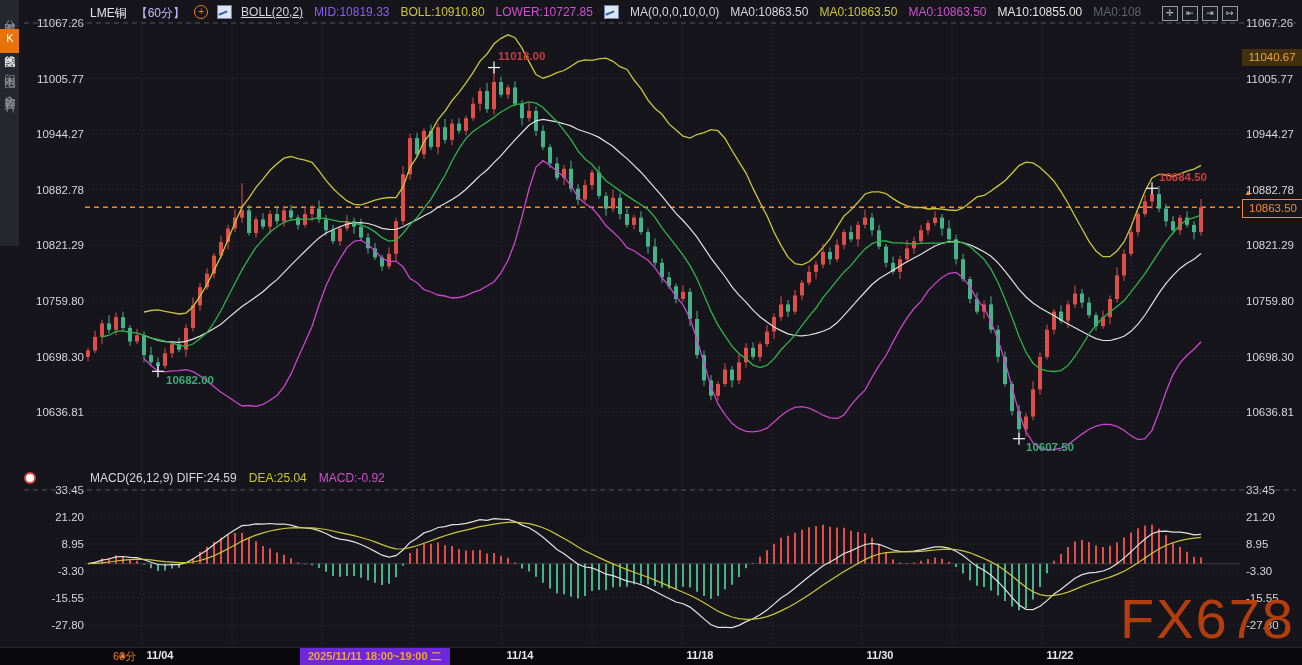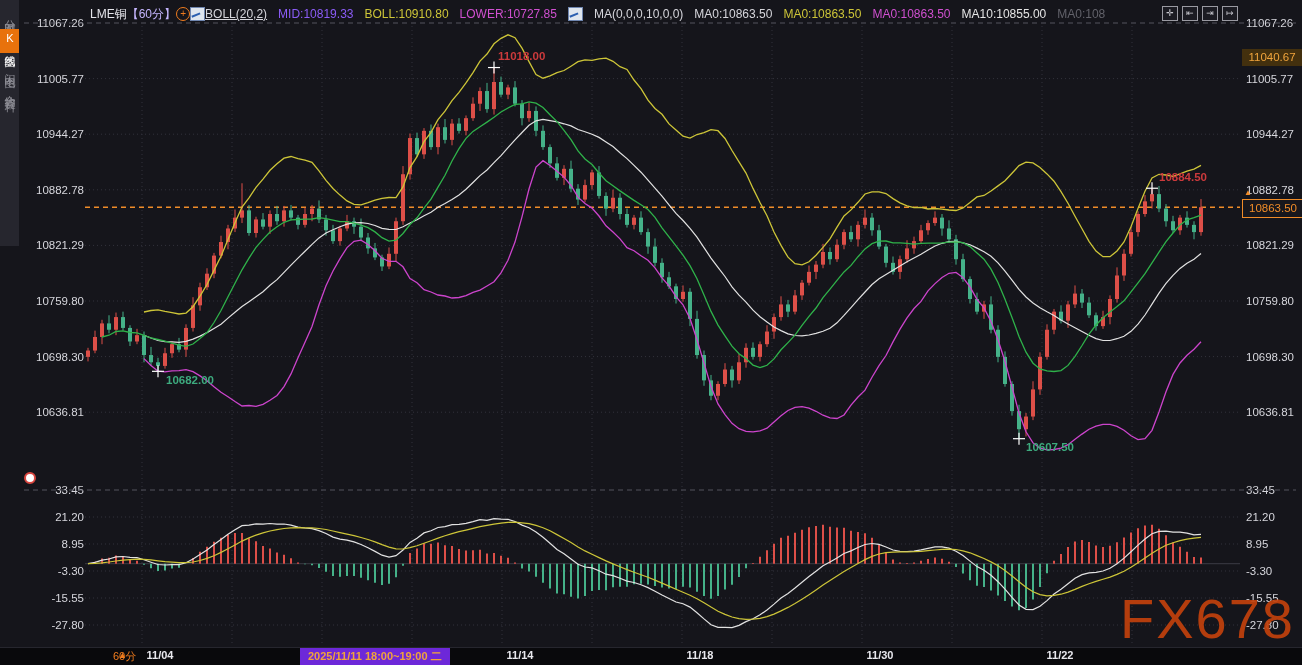--- a/index.html
+++ b/index.html
@@ -5,22 +5,22 @@
   html,body{margin:0;padding:0;background:#101014;}
   #app{position:relative;width:1302px;height:665px;background:#15151b;overflow:hidden;
        font-family:"Liberation Sans","DejaVu Sans",sans-serif;color:#d6d6dc;}
   
   #sidebar{position:absolute;left:0;top:0;width:19px;height:238px;background:#26262e;
            display:flex;flex-direction:column;align-items:center;padding-top:8px;gap:9px;z-index:6;}
   .side-item{writing-mode:vertical-rl;text-orientation:upright;font-size:11px;color:#8e8e96;
              letter-spacing:2px;cursor:pointer;padding:3px 1px;line-height:17px;}
   .side-item.active{background:#e8720c;color:#ffffff;}
   
-  #header{position:absolute;left:90px;top:5px;height:18px;display:flex;align-items:center;
-          gap:0;font-size:12px;white-space:nowrap;z-index:5;}
+  #header{position:absolute;left:90px;top:5px;height:18px;display:flex;
+          gap:9px;font-size:12px;white-space:nowrap;z-index:5;}
   .hdr-sym{color:#e4e4ea;}
   .hdr-period{color:#c4b5fd;}
   .circle-icon{display:inline-block;width:12px;height:12px;border:1px solid #f07c1e;border-radius:50%;
                color:#f07c1e;font-size:10px;line-height:11px;text-align:center;}
   .mini-chart-icon{display:inline-block;width:13px;height:12px;background:#dfe6ef;border:1px solid #6f86b0;position:relative;}
   .mini-chart-icon:before{content:"";position:absolute;left:1px;top:6px;width:9px;height:3px;
                border-top:2px solid #2b5fb0;transform:rotate(-22deg);}
   
   #tool-icons{position:absolute;right:64px;top:6px;display:flex;gap:4px;z-index:6;}
   .tool-btn{width:14px;height:13px;border:1px solid #9a9aa2;color:#c9c9d0;font-size:9px;
@@ -672,20 +672,25 @@
       <div class="axis-label" style="top: 564px;">-3.30</div>
       <div class="axis-label" style="top: 591px;">-15.55</div>
       <div class="axis-label" style="top: 618px;">-27.80</div>
     </div>
 
   <div id="badge-upper" class="price-badge">11040.67</div>
   <div id="badge-arrow">▲</div>
   <div id="badge-current" class="price-badge">10863.50</div>
 
   <div id="macd-icon"></div>
+  <div id="macd-header">
+      <span style="color: rgb(214, 214, 220);">MACD(26,12,9) DIFF:24.59</span>
+      <span style="color: rgb(205, 197, 56);">DEA:25.04</span>
+      <span style="color: rgb(208, 80, 208);">MACD:-0.92</span>
+    </div>
 
   <div id="bottom-bar">
     <span id="bottom-period">60分</span>
     <span id="bottom-period-arrow">▲</span>
     <span id="time-chip">2025/11/11 18:00~19:00 二</span>
   <div class="date-label" style="left: 130px;">11/04</div>
       <div class="date-label" style="left: 490px;">11/14</div>
       <div class="date-label" style="left: 670px;">11/18</div>
       <div class="date-label" style="left: 850px;">11/30</div>
       <div class="date-label" style="left: 1030px;">11/22</div>

